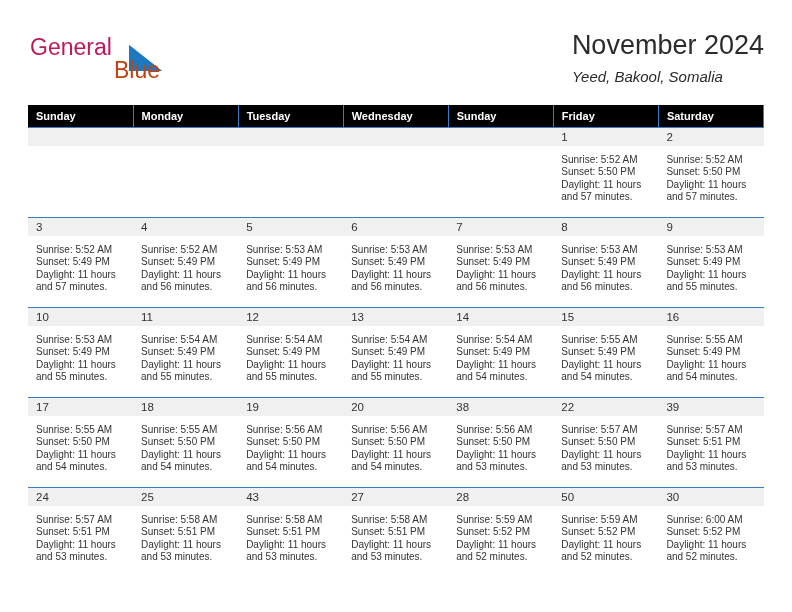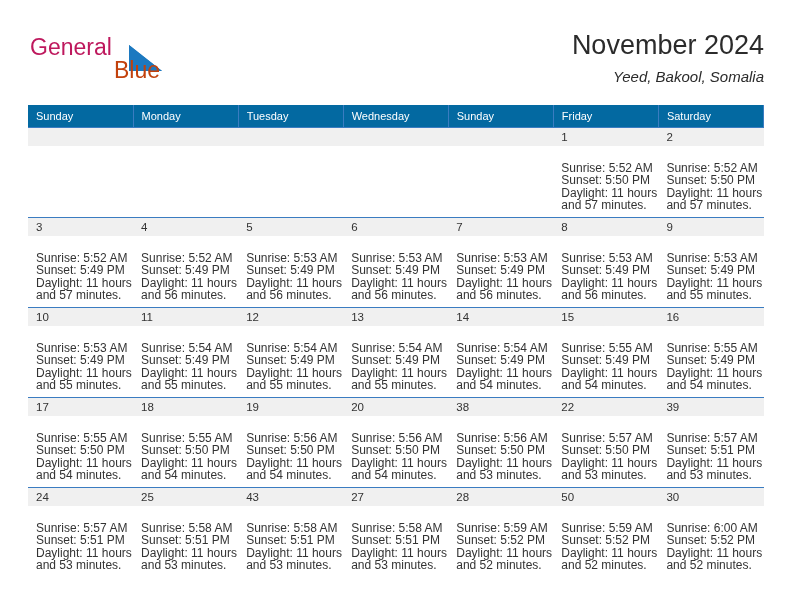--- a/index.html
+++ b/index.html
@@ -61,21 +61,20 @@
     top: 13px;
     width: 33px;
     height: 26px;
   }
   .logo-tri svg { display: block; }
 
   .title-block {
     position: absolute;
     right: 0;
     top: 0;
-    text-align: right;
   }
   .cal-title {
     font-size: 27px;
     font-weight: normal;
     color: #2b2b2b;
     line-height: 34px;
     white-space: nowrap;
   }
   .cal-subtitle {
     font-size: 15px;
@@ -90,24 +89,24 @@
   
   .calendar {
     position: absolute;
     left: 28px;
     top: 105px;
     width: 736px;
     border-collapse: collapse;
     table-layout: fixed;
   }
   .calendar th {
-    background: #0369a1;
+    background: #000000;
     color: #ffffff;
     font-size: 11px;
-    font-weight: normal;
+    font-weight: bold;
     text-align: left;
     padding: 5px 0 5px 8px;
     height: 19px;
     box-sizing: border-box;
     border-right: 1px solid #3a7cc1;
   }
   .calendar td {
     vertical-align: top;
     padding: 0;
     border-top: 1px solid #3a7cc1;
@@ -123,22 +122,22 @@
   .daynum-band {
     background: #f0f0f0;
     height: 18px;
     line-height: 18px;
     padding-left: 8px;
     font-size: 11.5px;
     color: #333333;
     box-sizing: border-box;
   }
   .cell-body {
-    padding: 16px 6px 0 8px;
-    font-size: 12px;
+    padding: 8px 6px 0 8px;
+    font-size: 10px;
     line-height: 12.4px;
     color: #333333;
   }
   .cell-body div { white-space: nowrap; }
   .cell-empty .daynum-band { background: #f0f0f0; }
   .cell-empty .cell-body { visibility: hidden; }
 </style>
 </head>
 <body>
 

